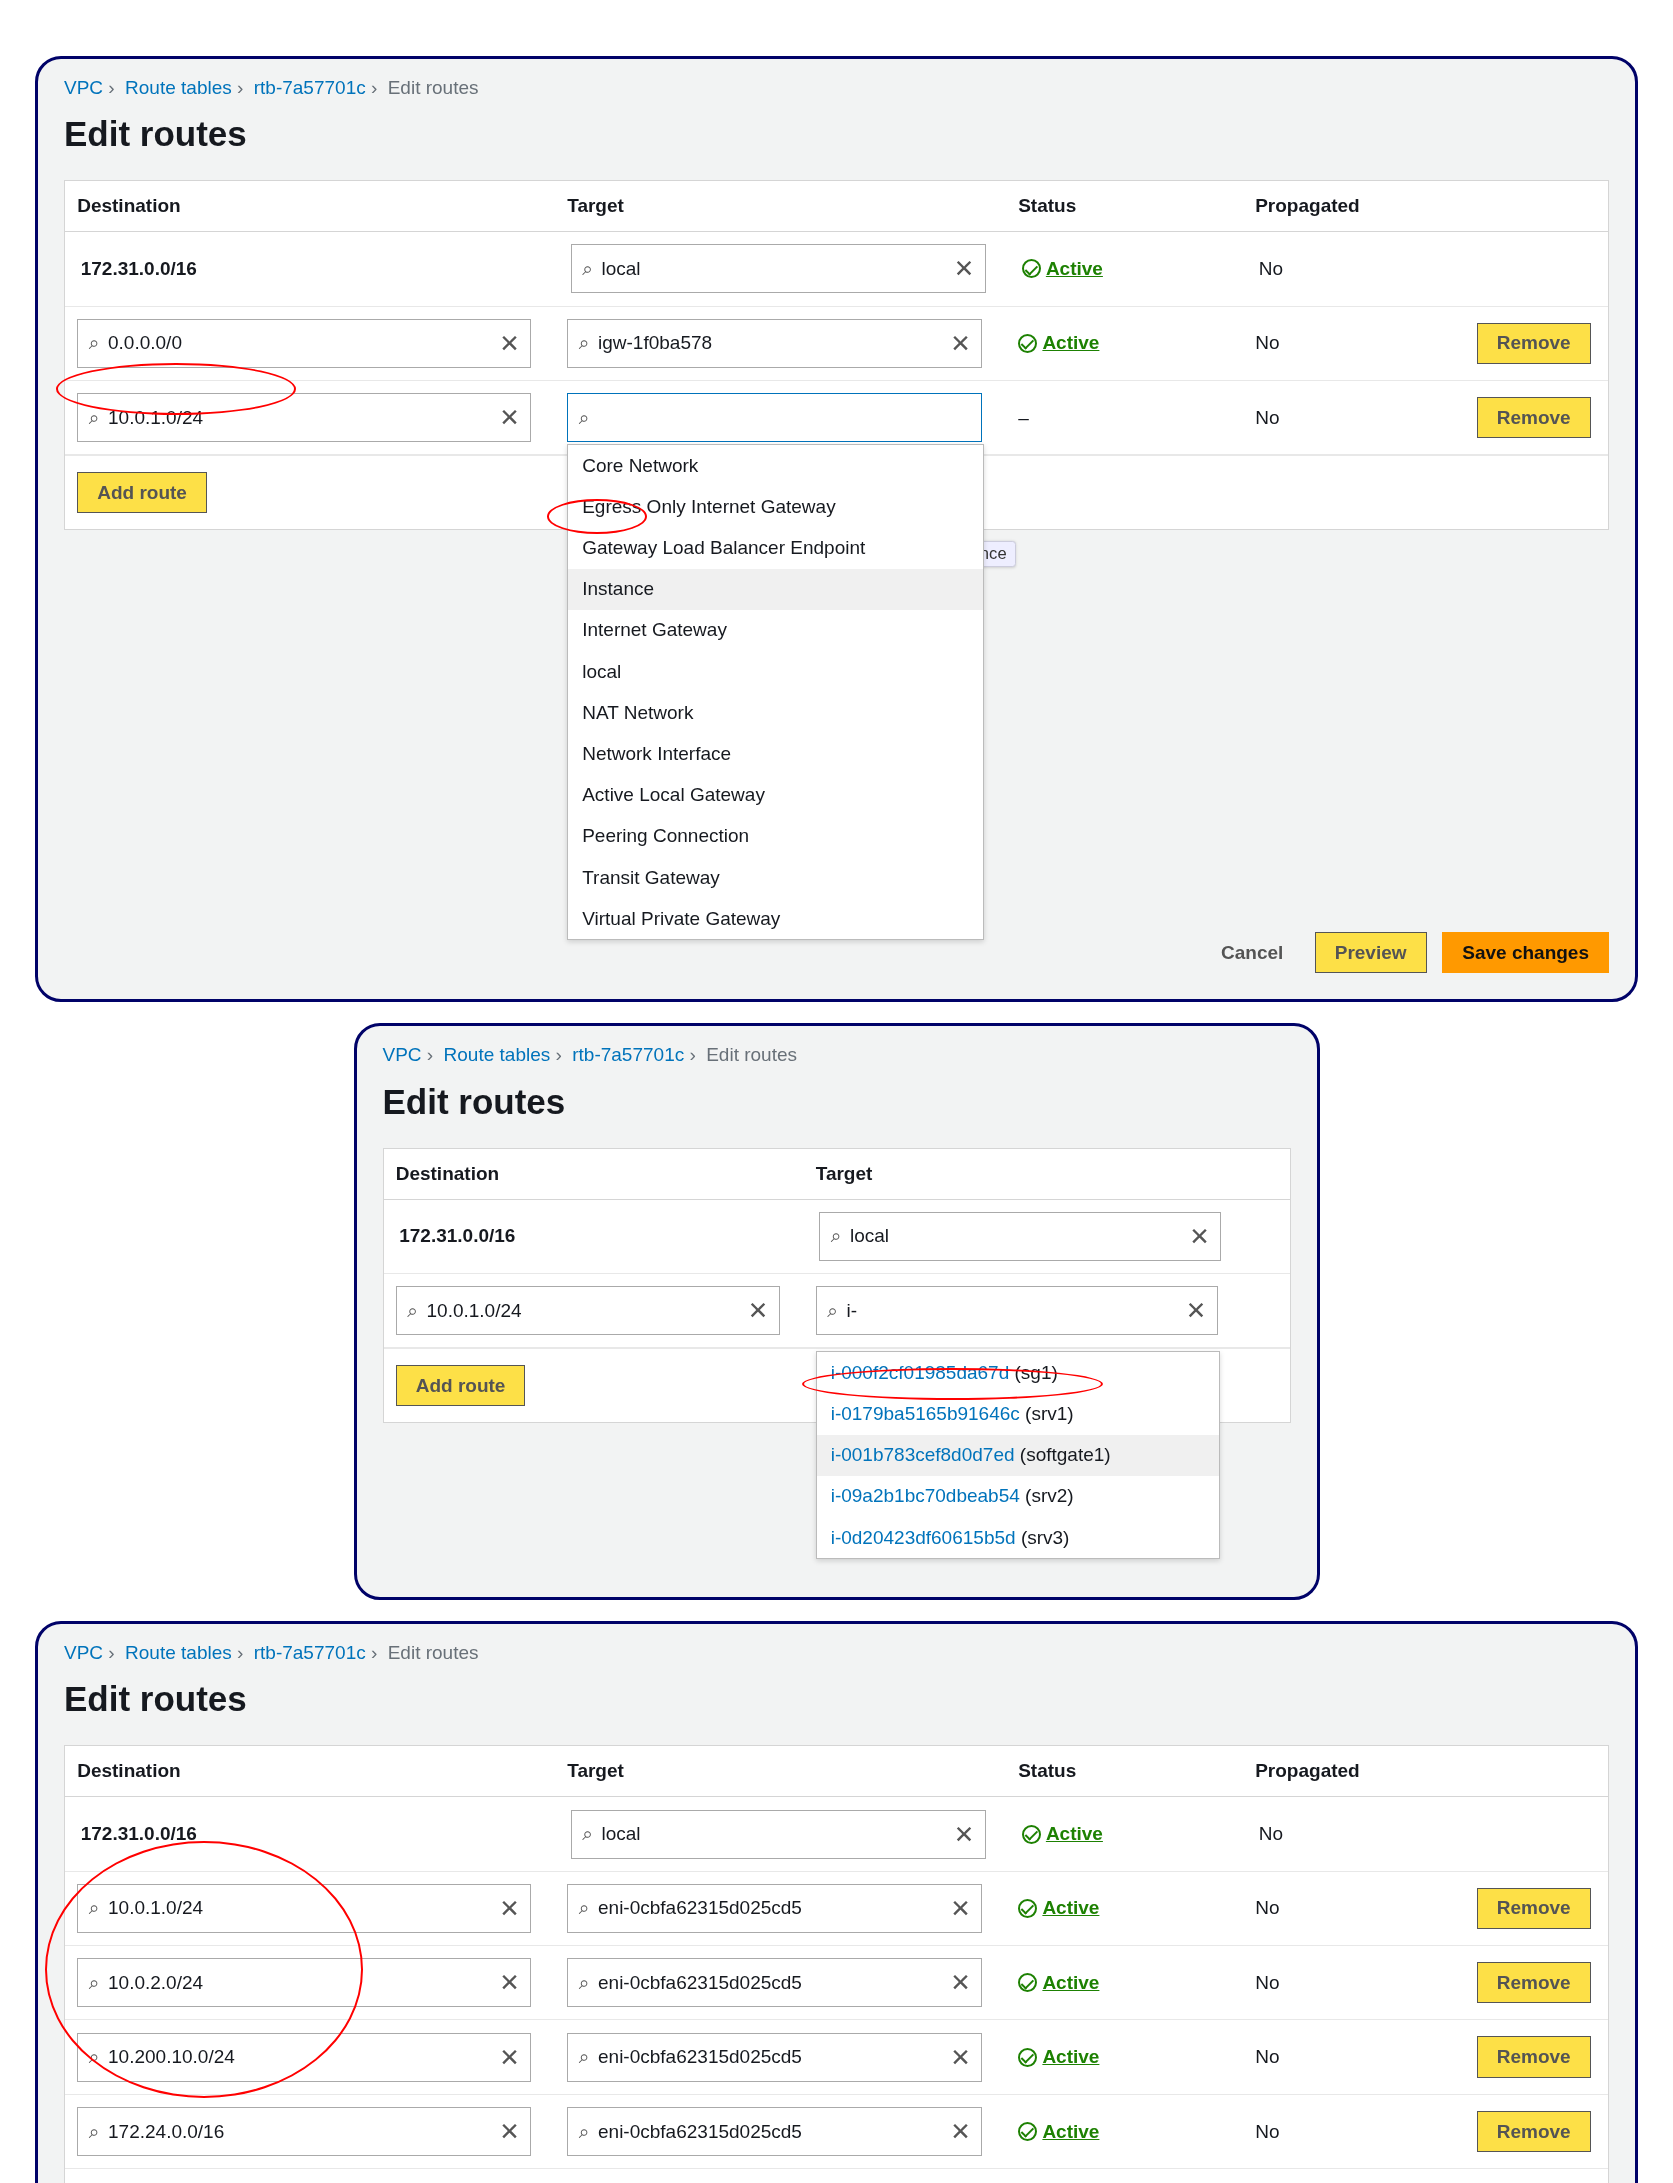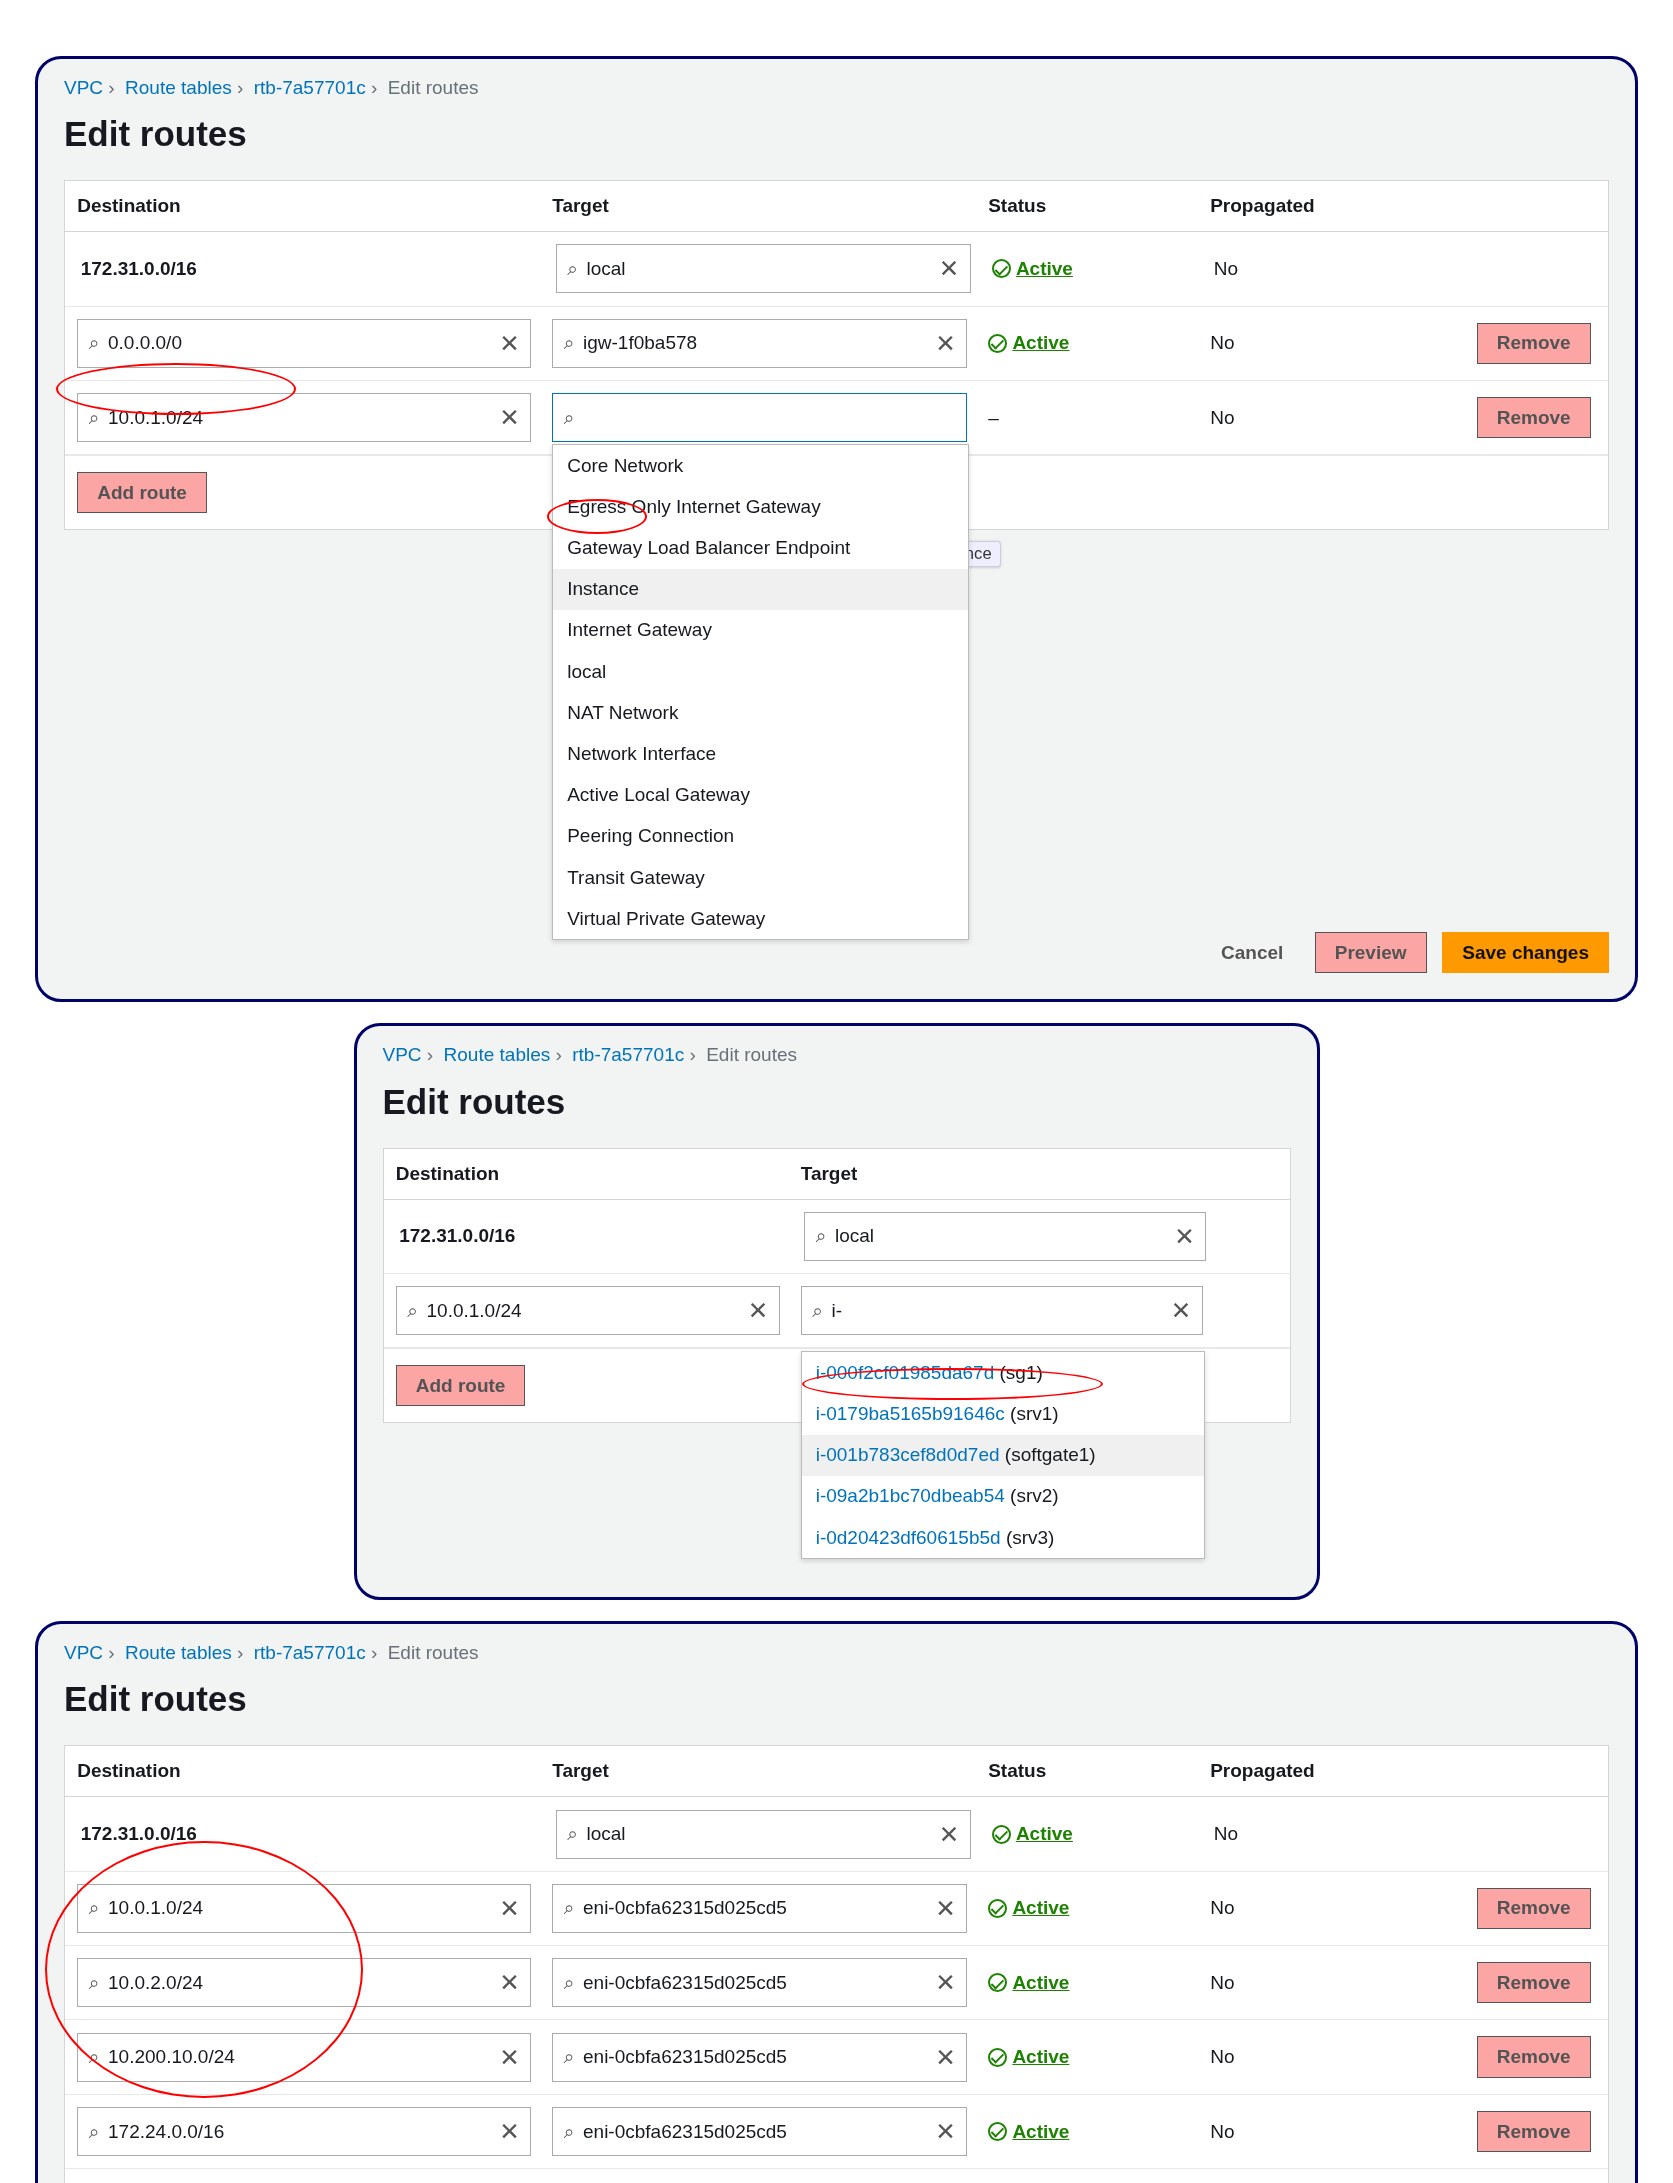--- a/index.html
+++ b/index.html
@@ -6,40 +6,40 @@
  body { margin:0; font-family:Arial,Helvetica,sans-serif; color:var(--text); font-size:19px; padding:35px; }
  .frame { border:3.5px solid #000268; border-radius:26px; background:var(--bg); padding:17.5px 26px 26px 26px; }
  .frame.small { width:908px; margin:21px auto; }
  .frame.full { margin:21px auto; }
  .breadcrumb { font-size:19px; margin-bottom:15.7px; }
  .breadcrumb a { color:var(--blue); text-decoration:none; cursor:pointer; }
  .breadcrumb .current { color:#687078; }
  .chev { color:#687078; margin:0 5.2px; }
  h1.title { font-size:35px; font-weight:700; margin:5.2px 0 26px 0; }
  .card { background:#fff; border:0.9px solid #d5d5d5; padding:0; }
- .row { display:flex; align-items:center; border-bottom:0.9px solid #e8e8e8; padding:12.2px 12.2px; gap:21px; }
+ .row { display:flex; align-items:center; border-bottom:0.9px solid #e8e8e8; padding:12.2px 12.2px; gap:36px; }
  .row.hdr { font-weight:700; border-bottom:0.9px solid #d5d5d5; padding:14px 12.2px; }
  .col-dest { flex:0 0 454px; }
  .col-tgt  { flex:0 0 415px; }
  .col-stat { flex:0 0 201px; }
  .col-prop { flex:0 0 148px; }
  .col-rm   { flex:1 1 auto; display:flex; justify-content:flex-end; padding-right:5.2px; }
  .small .col-dest { flex:0 0 384px; }
  .small .col-tgt  { flex:0 0 402px; }
  .ctrl { display:flex; align-items:center; border:0.9px solid #aaa; height:47px; padding:0 10.5px; background:#fff; }
  .ctrl.active { border:1.7px solid #0073bb; }
  .ctrl .mag { font-size:19px; color:#555; margin-right:8.7px; font-family:Arial; }
  .ctrl .val { flex:1 1 auto; white-space:nowrap; overflow:hidden; text-overflow:ellipsis; }
  .ctrl .x { font-size:24.5px; color:#555; cursor:pointer; font-weight:400; }
  .static { font-weight:700; }
  .plain { padding-left:3.5px; }
  .status { color:var(--green); font-weight:700; display:flex; align-items:center; gap:5.2px;text-decoration:underline; }
  .statusicon { width:19px; height:19px; border:2.2px solid var(--green); border-radius:50%; position:relative; display:inline-block; box-sizing:border-box; }
  .statusicon:after { content:""; position:absolute; left:3.9px; top:1.3px; width:5.2px; height:9.6px; border-right:2.2px solid var(--green); border-bottom:2.2px solid var(--green); transform:rotate(45deg); }
- .btn { border:0.9px solid #555; background:#fca5a5; padding:8.7px 19px; font-weight:700; font-size:19px; color:#545454; cursor:pointer; }
+ .btn { border:0.9px solid #555; background:#fde047; padding:8.7px 19px; font-weight:700; font-size:19px; color:#545454; cursor:pointer; }
  .btn.orange { background:var(--orange); border-color:var(--orange); color:#111; }
  .linkbtn { border:none; background:none; color:#545454; font-weight:700; font-size:19px; cursor:pointer; padding:8.7px 15.7px; }
  .addroute { padding:15.7px 12.2px; border-top:0.9px solid #e8e8e8; border-bottom:none; }
  .actions { display:flex; justify-content:flex-end; gap:15.7px; margin-top:35px; align-items:center; }
  .dropdown { position:absolute; background:#fff; border:0.9px solid #bbb; box-shadow:0 1.7px 5.2px rgba(0,0,0,.15); z-index:10; }
  .dropdown div { padding:9.6px 14px; font-size:19px; cursor:pointer; }
  .dropdown div.hl { background:#f0f0f0; }
  .dropdown .id { color:var(--blue); }
  .tooltip { position:absolute; background:#eef; border:0.9px solid #ccd; border-radius:3.5px; padding:1.7px 8.7px; font-size:16.6px; color:#333; box-shadow:0 0.9px 2.6px rgba(0,0,0,.15); }
  .ring { position:absolute; border:2.6px solid #ff0000; border-radius:50%; pointer-events:none; z-index:50; }

